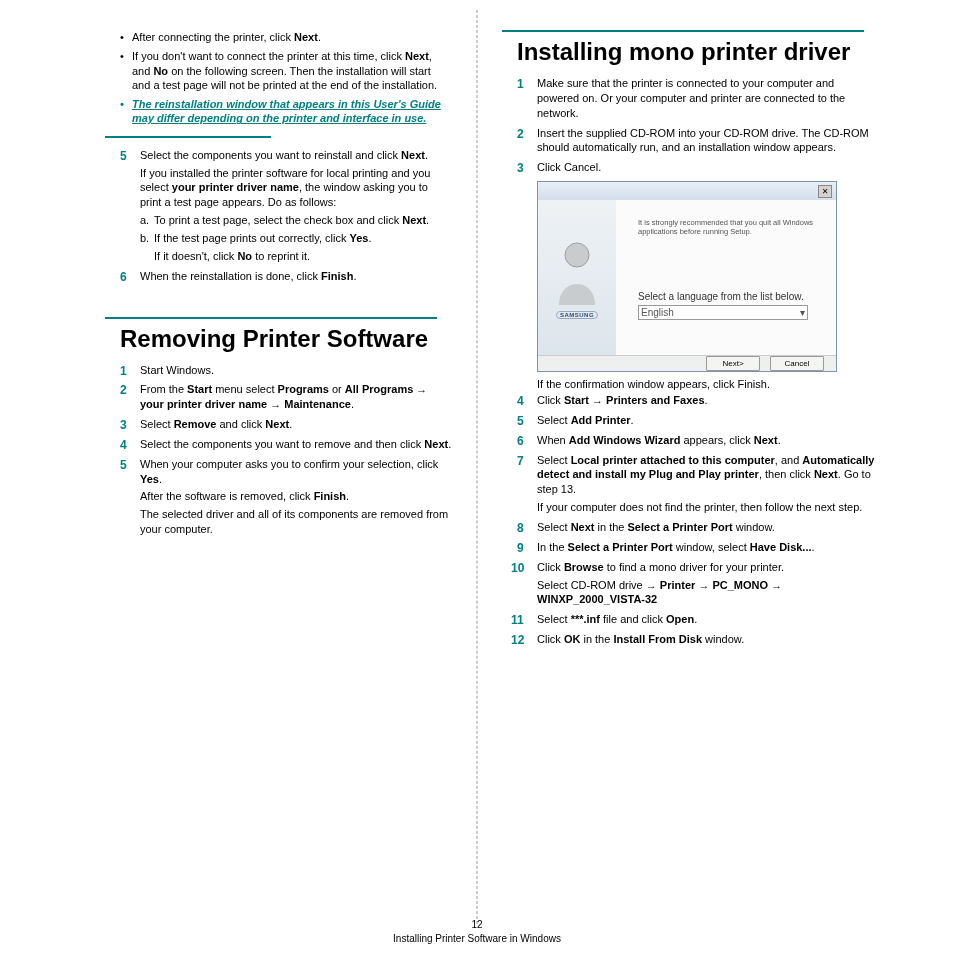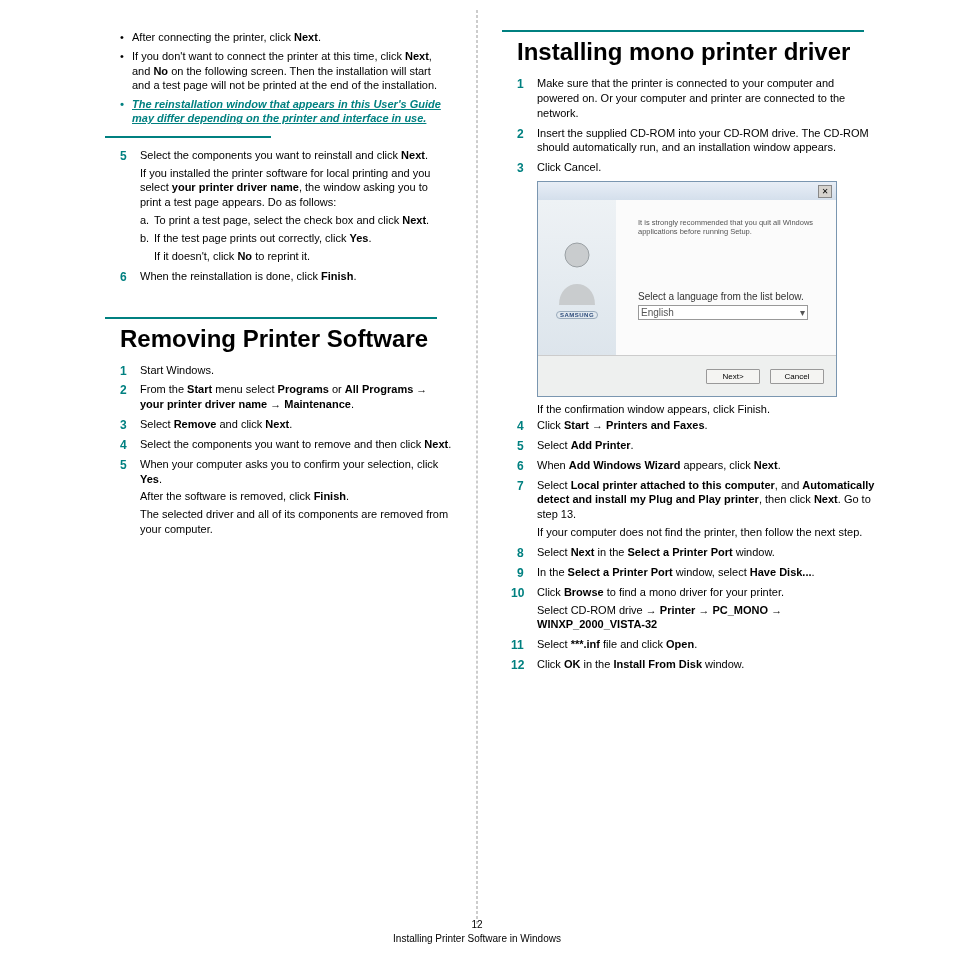--- a/index.html
+++ b/index.html
@@ -137,21 +137,21 @@
     font-size: 10px;
     padding: 1px 2px;
     margin-top: 3px;
     display: flex;
     justify-content: space-between;
     width: 170px;
   }
   .screenshot .footer {
     background: #eef0ef;
     border-top: 1px solid #ccc;
-    height: 41px;
+    height: 16px;
     display: flex;
     justify-content: flex-end;
     align-items: center;
     gap: 10px;
     padding: 0 12px;
   }
   .btn {
     font-size: 8px;
     border: 1px solid #999;
     background: #f4f4f2;

